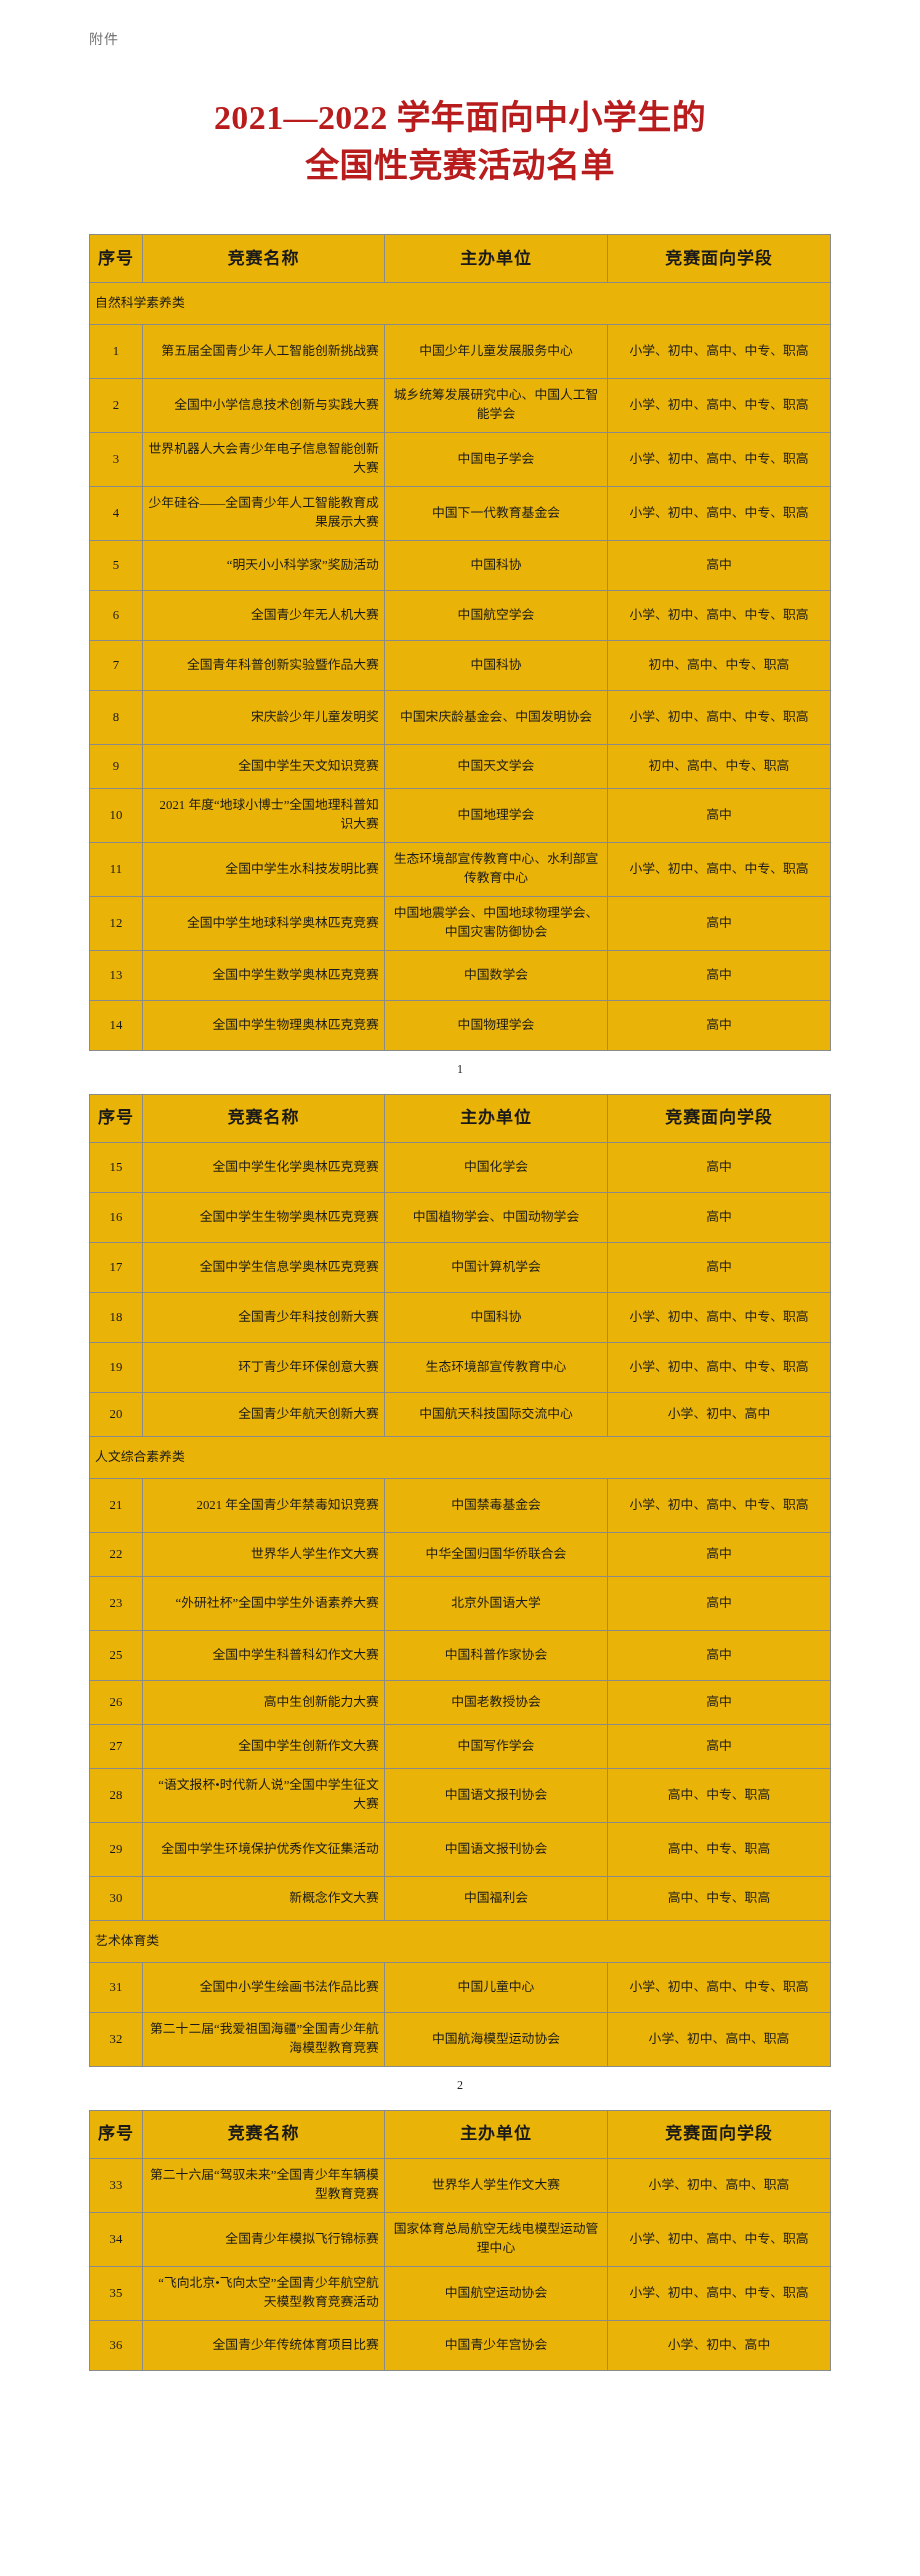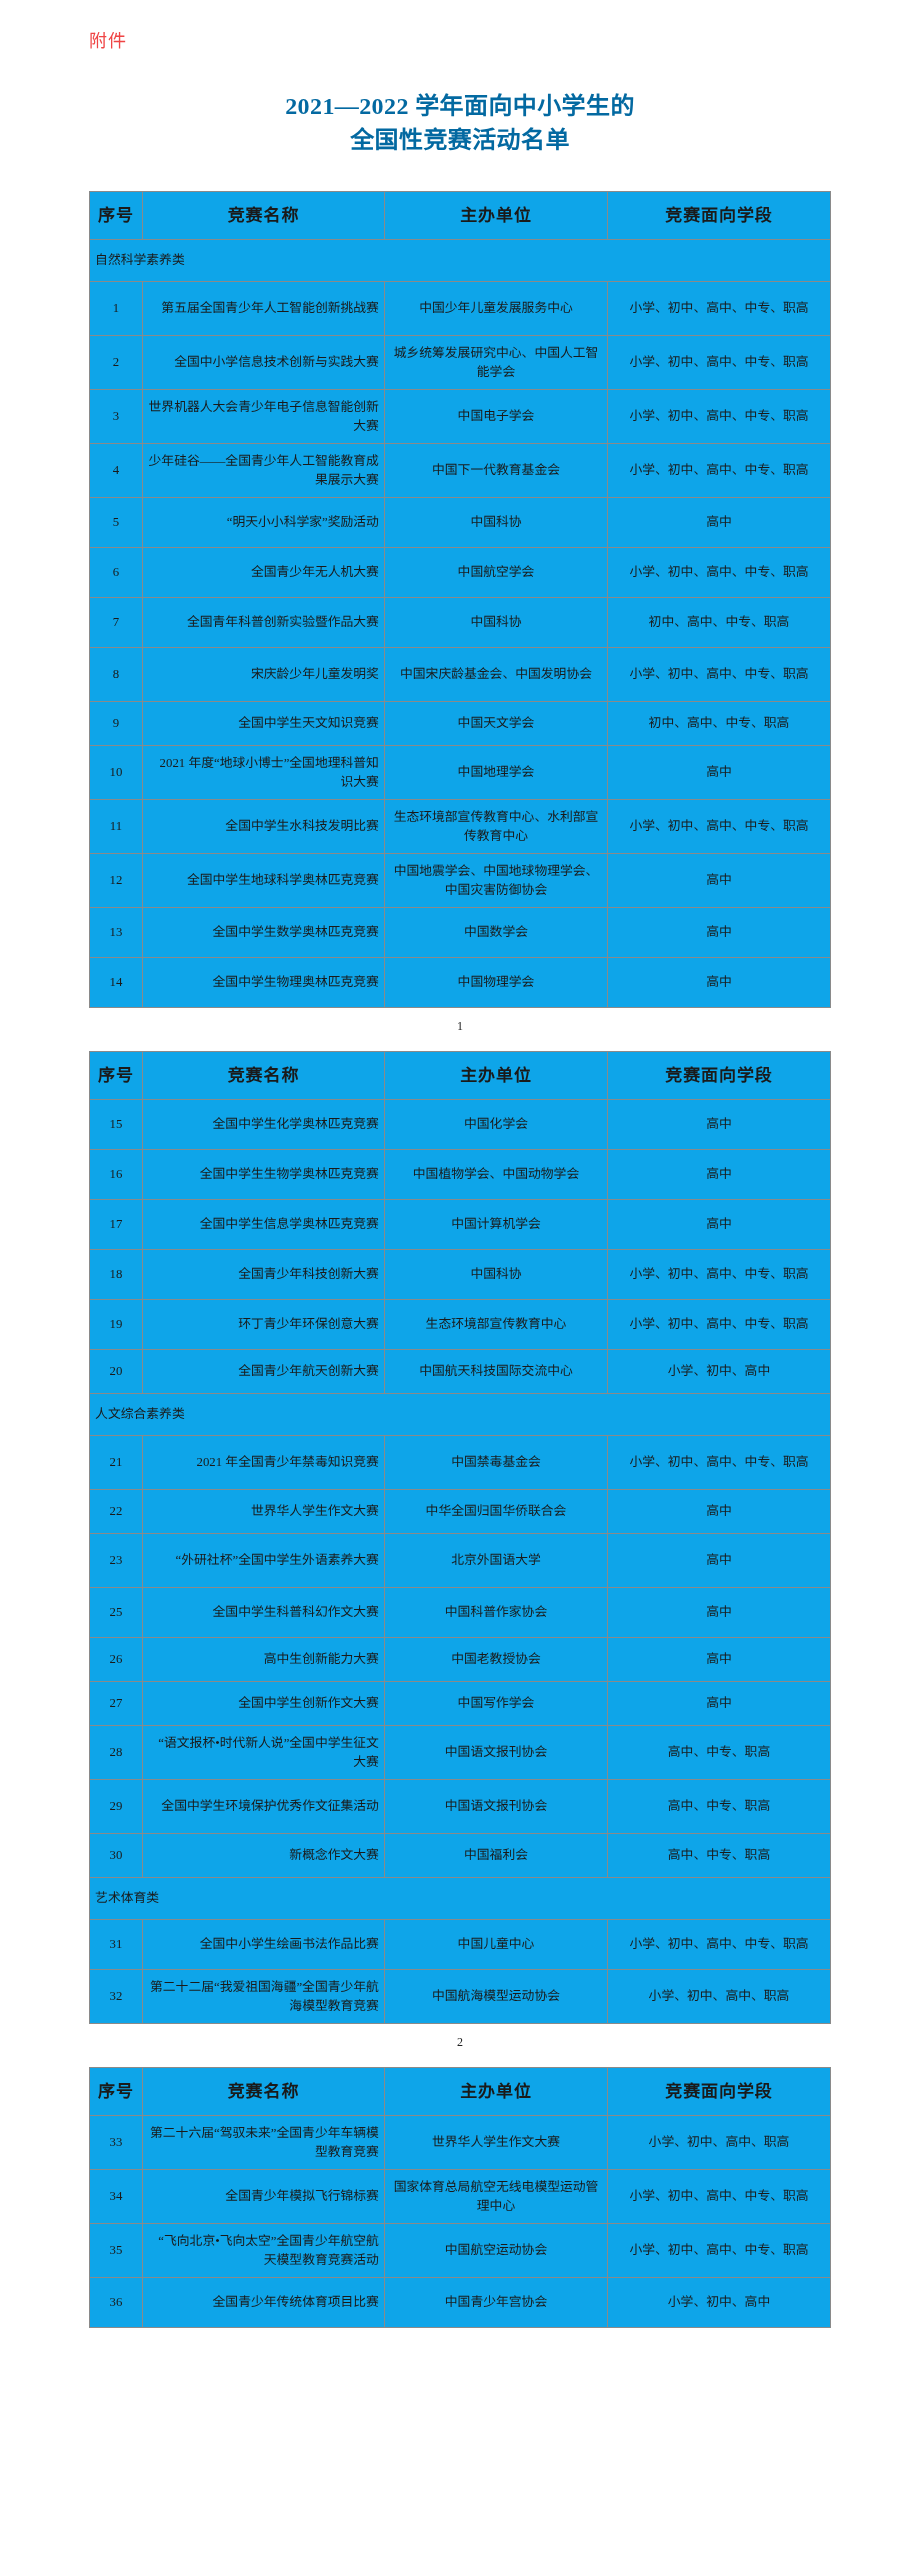--- a/index.html
+++ b/index.html
@@ -17,51 +17,51 @@
   }
   .page-sheet {
     width: 920px;
     box-sizing: border-box;
     padding: 0 0 0 0;
   }
 
   
   .attachment-label {
     font-family: "DejaVu Sans", "Liberation Sans", sans-serif;
-    font-size: 18px;
+    font-size: 14px;
     line-height: 1;
-    color: #ef4444;
+    color: #737373;
     padding: 32px 4px 0 89px;
     letter-spacing: 0.9px;
   }
 
   
   .doc-title {
     text-align: center;
     font-family: "Liberation Serif", "DejaVu Serif", serif;
     font-weight: bold;
-    font-size: 24px;
+    font-size: 34px;
     line-height: 1.42;
-    color: #0369a1;
-    margin: 0;
+    color: #b91c1c;
+    margin: 9px;
     padding: 39px 102px 0 102px;
     letter-spacing: 0.4px;
   }
   .doc-title .tline { display: block; white-space: nowrap; }
 
   
   .table-block { padding: 0 89px; }
   .table-block.first { padding-top: 34px; }
   .table-block.later { padding-top: 6.8px; }
 
   table.listing {
     width: 741px;
     border-collapse: collapse;
     table-layout: fixed;
-    background: #0ea5e9;
+    background: #eab308;
   }
   table.listing col.c-num   { width: 53px; }
   table.listing col.c-name  { width: 242px; }
   table.listing col.c-org   { width: 223px; }
   table.listing col.c-stage { width: 223px; }
 
   table.listing th,
   table.listing td {
     border: 0.9px solid #8a8a8a;
     vertical-align: middle;

